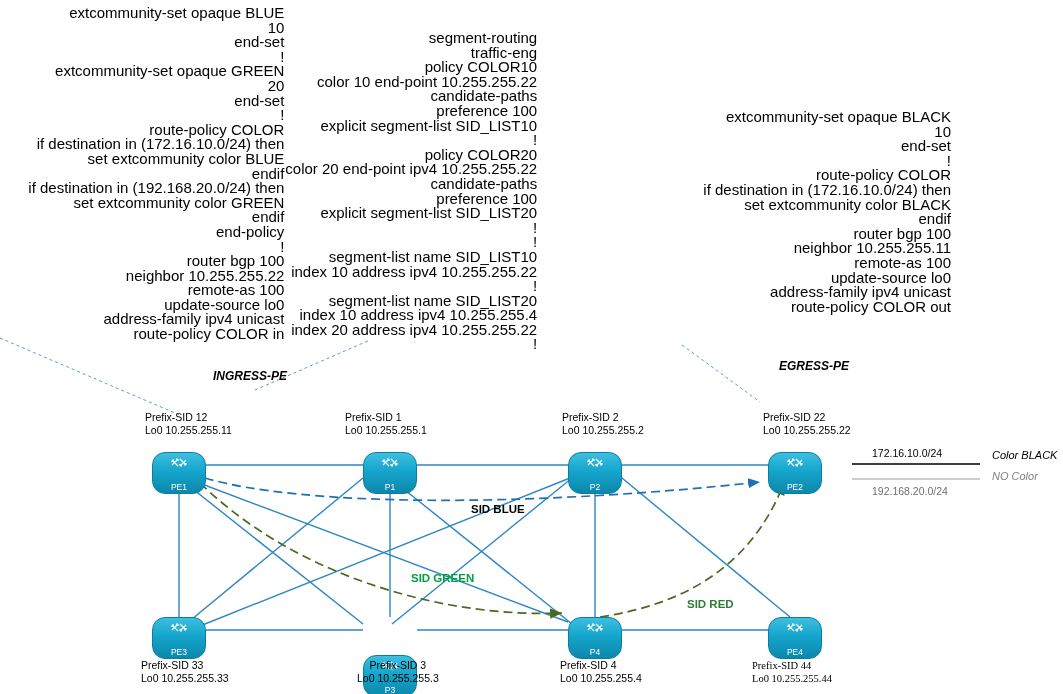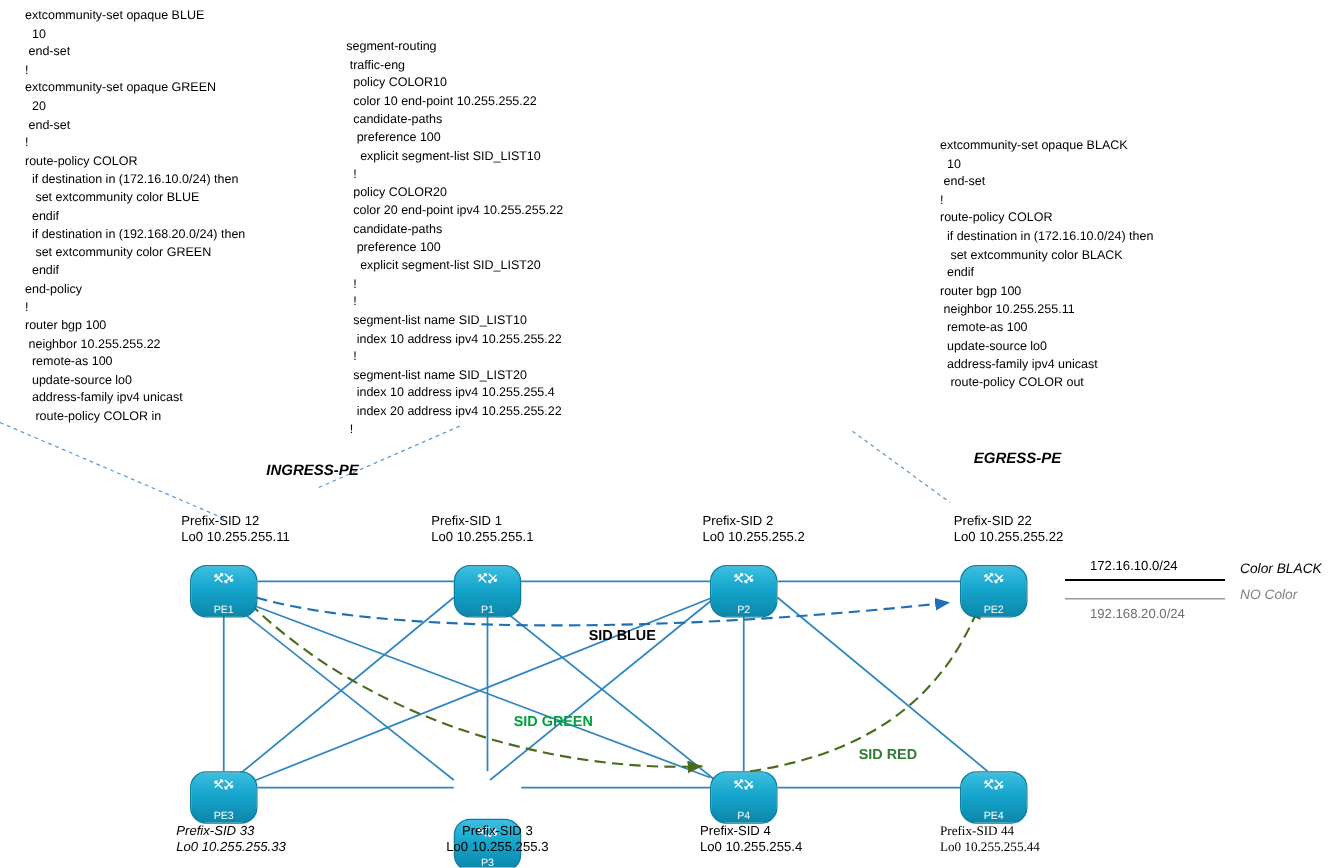--- a/index.html
+++ b/index.html
@@ -9,28 +9,29 @@
   }
   body {
     width: 1063px;
     height: 694px;
     position: relative;
     font-family: "Liberation Sans", sans-serif;
     overflow: hidden;
   }
   .cfg {
     position: absolute;
-    font-size: 10px;
+    font-size: 15px;
     line-height: 14.6px;
     color: #000000;
     white-space: pre;
+    text-align: right;
   }
   #cfg-left   { left: 20px;  top: 6px; }
   #cfg-mid    { left: 277px; top: 31px; }
-  #cfg-right  { left: 752px; top: 110px; }
+  #cfg-right  { left: 695px; top: 110px; }
   .label-bold-italic {
     position: absolute;
     font-size: 12px;
     font-weight: bold;
     font-style: italic;
     color: #000000;
     white-space: pre;
   }
   .router {
     position: absolute;
@@ -263,21 +264,21 @@
 </div>
 
 <div class="prefix-label" style="left:145px; top:411px;">Prefix-SID 12
 Lo0 10.255.255.11</div>
 <div class="prefix-label" style="left:345px; top:411px;">Prefix-SID 1
 Lo0 10.255.255.1</div>
 <div class="prefix-label" style="left:562px; top:411px;">Prefix-SID 2
 Lo0 10.255.255.2</div>
 <div class="prefix-label" style="left:753px; top:411px;margin-left:10px;">Prefix-SID 22
 Lo0 10.255.255.22</div>
-<div class="prefix-label" style="left:141px; top:659px;font-style:italic;">Prefix-SID 33
+<div class="prefix-label" style="left:141px; top:659px;">Prefix-SID 33
 Lo0 10.255.255.33</div>
 <div class="prefix-label" style="left:357px; top:659px;text-align:center;">Prefix-SID 3
 Lo0 10.255.255.3</div>
 <div class="prefix-label" style="left:560px; top:659px;">Prefix-SID 4
 Lo0 10.255.255.4</div>
 <div class="prefix-label" style="left:752px; top:659px;font-family:Liberation Serif, serif;">Prefix-SID 44
 Lo0 10.255.255.44</div>
 
 <div class="sid-label" style="left:471px; top:503px; color:#000000;">SID BLUE</div>
 <div class="sid-label" style="left:411px; top:572px; color:#00a03c;">SID GREEN</div>

